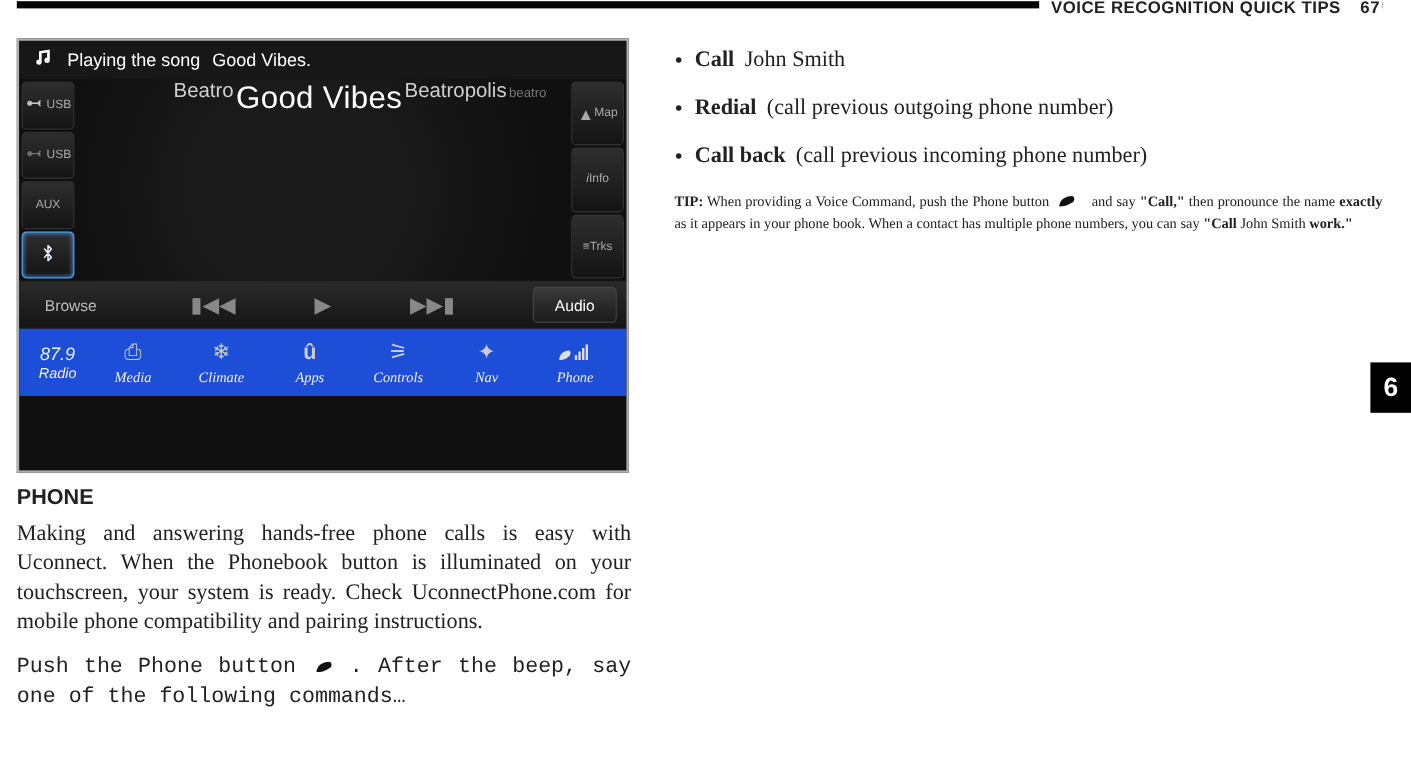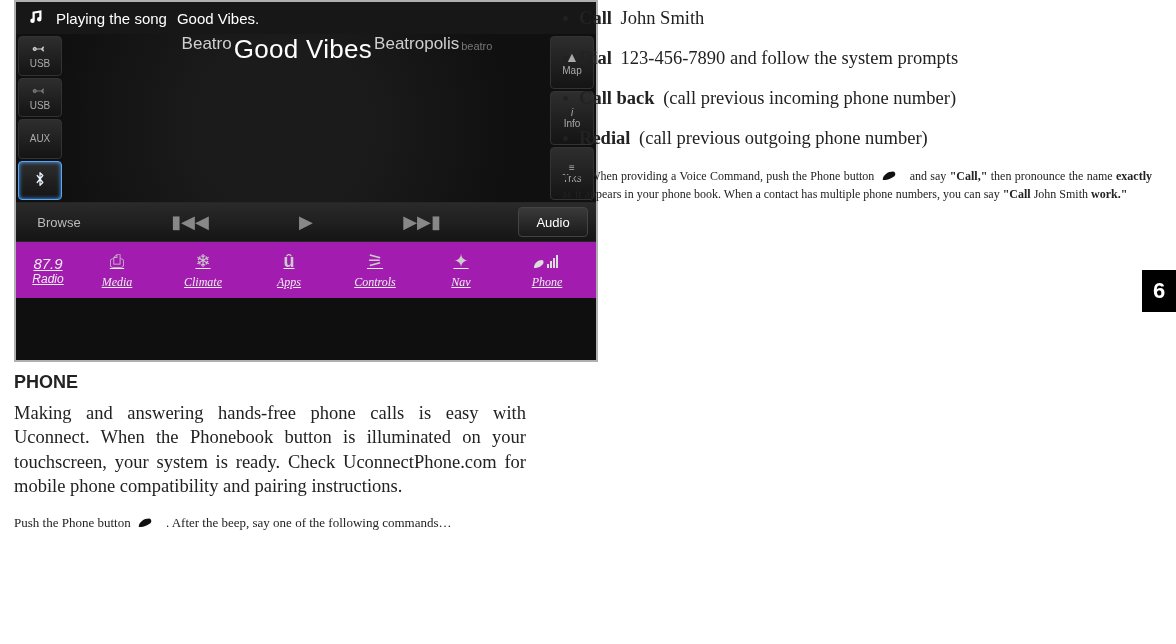--- a/index.html
+++ b/index.html
@@ -36,21 +36,21 @@
     letter-spacing: 0.4px;
   }
   .hdr-text .pgnum { margin-left: 12px; }
 
   .cols { display: flex; gap: 36px; }
   .col-left { width: 512px; }
   .col-right { flex: 1; position: relative; }
 
   
   .shot {
-    width: 584px;
+    width: 510px;
     height: 362px;
     background: #0f0f0f;
     border: 2px solid #b0b0b0;
     position: relative;
     overflow: hidden;
     color: #eee;
     font-family: Arial, Helvetica, sans-serif;
     font-size: 12px;
   }
   .shot .nowplaying {
@@ -87,21 +87,21 @@
     gap: 2px;
     padding: 2px;
     font-size: 10px;
   }
   .shot .srcbtn {
     flex: 1;
     background: linear-gradient(#2e2e2e,#141414);
     border: 1px solid #333;
     border-radius: 4px;
     display: flex;
-    flex-direction: column;
+    flex-direction: row;
     align-items: center;
     justify-content: center;
     color: #aaa;
   }
   .shot .srcbtn.active {
     border-color: #56a8ff;
     box-shadow: 0 0 4px #56a8ff inset;
     color: #eee;
   }
   .shot .center {
@@ -144,22 +144,21 @@
     font-size: 13px;
     color: #bbb;
   }
   .shot .tctrls { flex: 1; display: flex; justify-content: space-around; font-size: 18px; color: #888; }
   .shot .bottom {
     display: flex;
     height: 56px;
     align-items: center;
     justify-content: space-between;
     padding: 0 6px;
-    background: #a21caf;
-    text-decoration: underline;
+    background: #1d4ed8;
   }
   .shot .bitem {
     flex: 1;
     display: flex;
     flex-direction: column;
     align-items: center;
     justify-content: flex-end;
     gap: 3px;
     font-style: italic;
     font-family: Georgia, serif;
@@ -189,21 +188,21 @@
     font-size: 18px;
     margin: 10px 0 8px;
   }
   .para {
     font-size: 18.5px;
     line-height: 1.32;
     text-align: justify;
     margin: 6px 0 14px;
     font-family: Liberation Serif, serif;
   }
-  .prompt { font-size: 13px; line-height: 1.32; text-align: justify; margin-top: 6px; }
+  .prompt { font-size: 18px; line-height: 1.32; text-align: justify; margin-top: 6px; font-family: Liberation Mono, monospace; }
 
   .bullets { list-style: none; padding: 0; margin: 0 0 16px 0; }
   .bullets li {
     font-size: 18.5px;
     line-height: 1.3;
     margin: 6px 0 16px 0;
     display: flex;
     gap: 10px;
     align-items: center;
   }
@@ -248,20 +247,27 @@
   }
 
   .note-icon svg, .usb-icon svg, .bt-icon svg { width: 18px; height: 14px; }
 
 </style>
 </head>
 <body>
 
 <div class="page">
 
+  <div class="hdr">
+    <div class="hdr-rule"></div>
+    <div class="hdr-text">
+      <span>VOICE RECOGNITION QUICK TIPS</span>
+      <span class="pgnum">67</span>
+    </div>
+  </div>
 
   <div class="cols">
 
     <div class="col-left">
 
       <div class="shot">
 
         <div class="nowplaying">
           <span class="note-icon">
             <svg viewBox="0 0 24 18">
@@ -391,27 +397,24 @@
         </span><span>. After the beep, say one of the following commands…</span>
       </p>
     </div>
 
     <div class="col-right">
       <ul class="bullets">
         <li>
             <span><span class="cmd">Call</span><span class="rest"> John Smith</span></span>
           </li>
         <li>
-            <span><span class="cmd">Dial</span><span class="rest"> 123-456-7890 and follow the system prompts</span></span>
+            <span><span class="cmd">Redial</span><span class="rest"> (call previous outgoing phone number)</span></span>
           </li>
         <li>
             <span><span class="cmd">Call back</span><span class="rest"> (call previous incoming phone number)</span></span>
-          </li>
-        <li>
-            <span><span class="cmd">Redial</span><span class="rest"> (call previous outgoing phone number)</span></span>
           </li>
       </ul>
 
       <p class="tip">
         <span class="tip-label">TIP:</span>
         <span>When providing a Voice Command, push the Phone button</span>
         <span class="phone-icon-inline">
           <svg viewBox="0 0 30 18">
               <path d="M2 16 C2 10 8 6 14 6 C17 6 17.5 11 14.5 12.2 C12 13.2 10 16 2 16 Z" fill="#111"></path>
             </svg>

